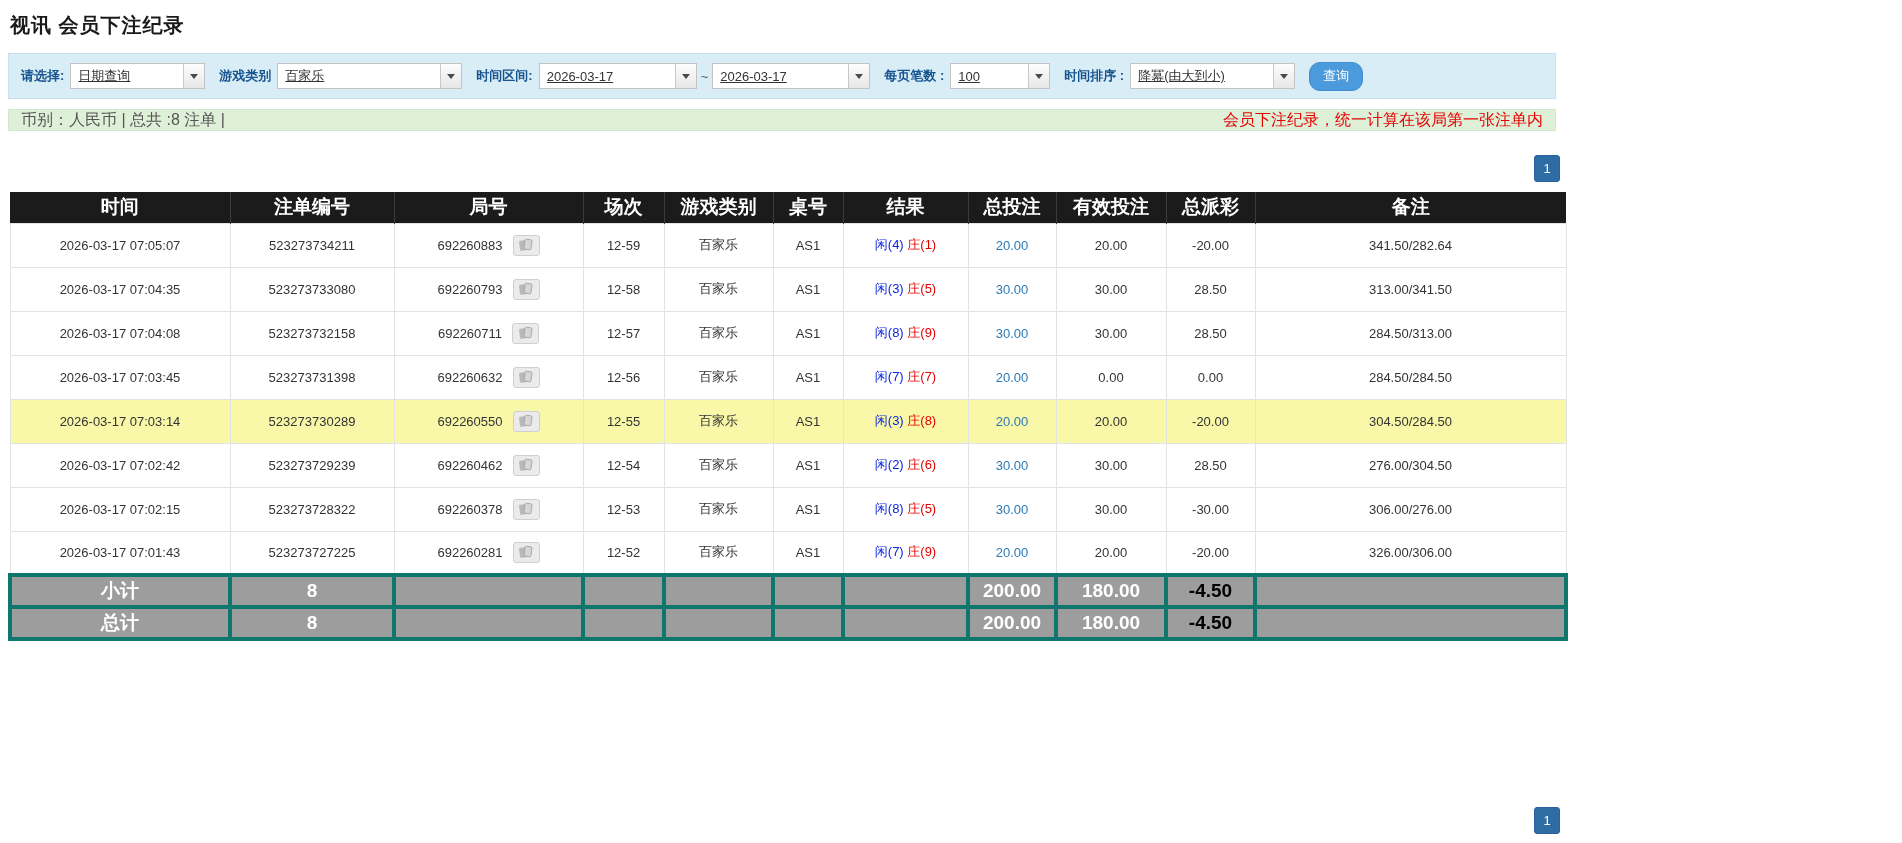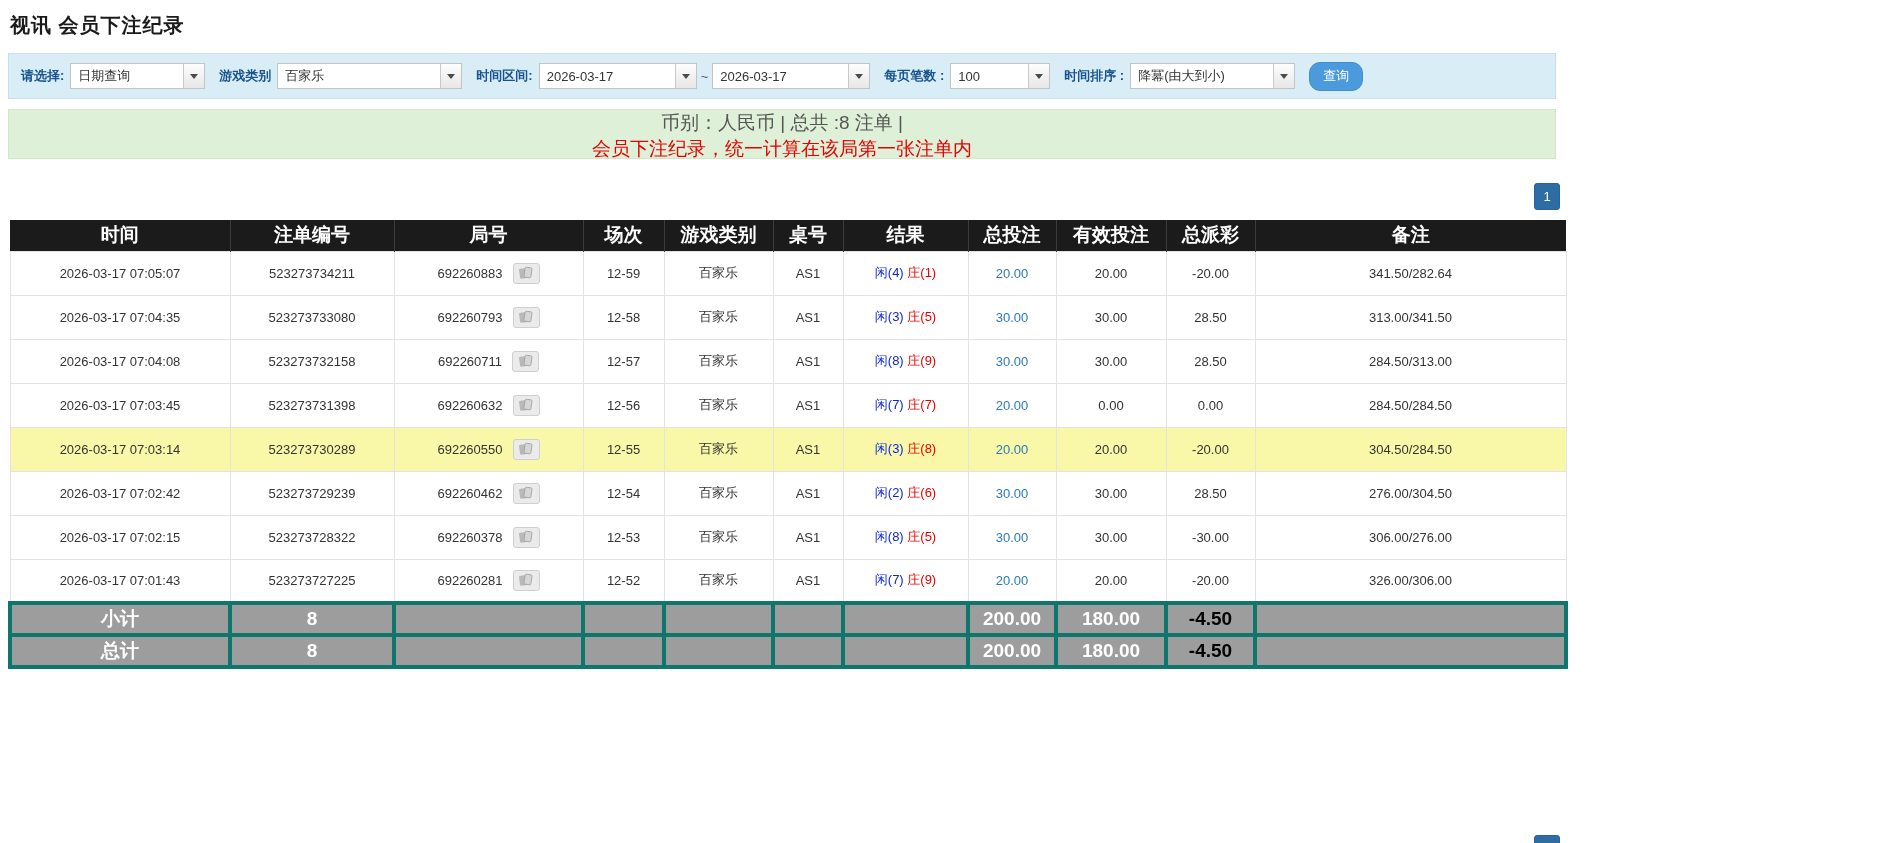--- a/index.html
+++ b/index.html
@@ -25,21 +25,21 @@
   }
   .flabel {
     font-size: 13px; font-weight: bold; color: #17548e;
     margin: 0 6px 0 14px; white-space: nowrap;
   }
   .flabel.first { margin-left: 2px; }
   .tilde { font-size: 13px; color: #555; margin: 0 4px; }
 
   .combo {
     display: inline-flex; align-items: stretch;
-    background: #fff; border: 1px solid #c3c3c3; height: 26px;
+    background: #fff; border: 1px solid #c3c3c3; height: 26px; text-decoration: underline;
   }
   .combo input {
     border: none; outline: none; padding: 0 7px;
     font-size: 13px; color: #333; flex: 1; min-width: 0;
     font-family: inherit; background: transparent;
   }
   .arrow-btn {
     width: 21px; border-left: 1px solid #c9c9c9;
     background: linear-gradient(#fdfdfd, #e7e7e7);
     display: flex; align-items: center; justify-content: center;
@@ -58,22 +58,22 @@
     background: var(--accent-blue, #4b9bdc); color: #fff;
     border: 1px solid #3f8ecf; border-radius: 11px;
     font-size: 13px; cursor: pointer; font-family: inherit;
   }
 
   
   .summary-bar {
     display: flex; justify-content: space-between; align-items: center;
     background: var(--summary-bar-bg, #dff0d8);
     border: 1px solid #d2e8c4;
-    margin-top: 10px; padding: 0 12px; height: 50px;
-    font-size: 19px; color: #555; width: 1548px; flex-direction: column;
+    margin-top: 10px; padding: 0 12px; height: 22px;
+    font-size: 16px; color: #555; width: 1548px;
   }
   .summary-note { color: var(--note-red, #e60000); }
 
   
   .pager { display: flex; justify-content: flex-end; width: 1552px; }
   .pager.top { margin: 24px 0 10px; }
   .pager.bottom { margin-top: 166px; }
   .page-btn {
     min-width: 26px; height: 27px;
     background: var(--pagination-blue, #2e6da4); color: #fff;

